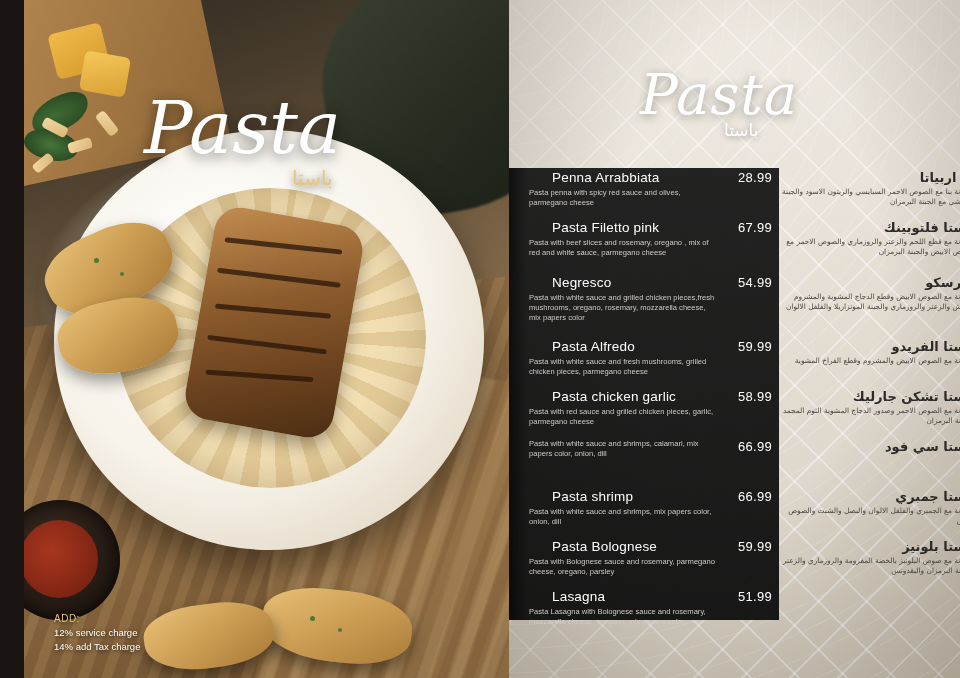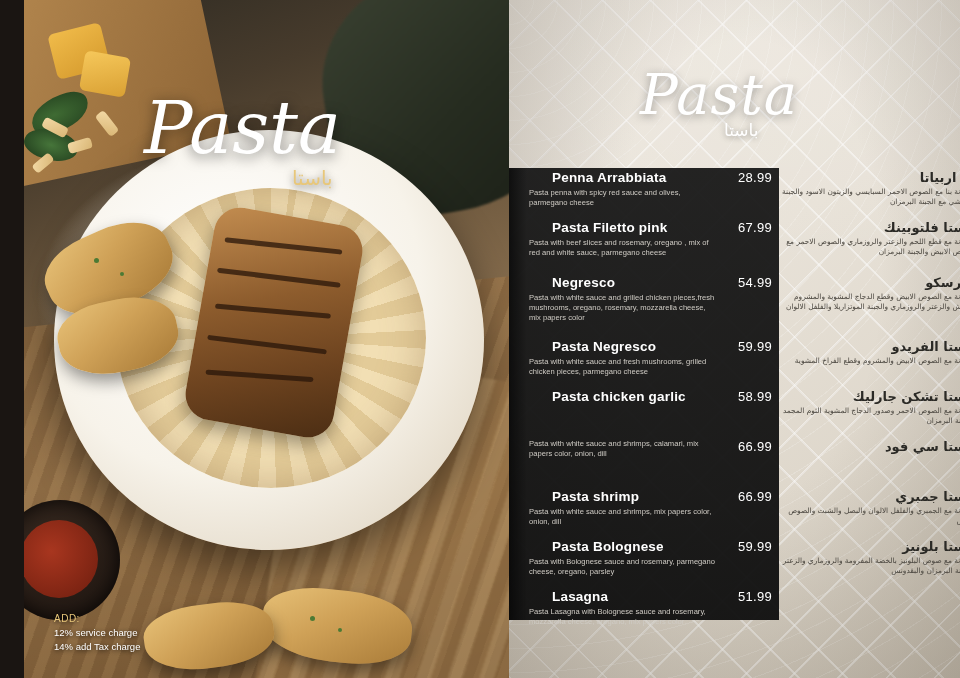--- a/index.html
+++ b/index.html
@@ -201,21 +201,21 @@
     align-items: flex-start;
     margin-bottom: 8px;
   }
   .en-block {
     position: absolute; left: 505px;
     width: 190px;
     color: #ffffff;
   }
   .en-name {
     font-size: 13.5px;
-    font-weight: 700;
+    font-weight: 400;
     letter-spacing: 0.2px;
     line-height: 16px;
     margin-bottom: 2px;
     padding-left: 23px;
   }
   .en-desc {
     font-size: 7.6px;
     line-height: 10px;
     color: #cfcbc4;
     font-weight: 400;
@@ -352,33 +352,34 @@
       </div>
       <div class="price">54.99</div>
       <div class="ar-block">
         <div class="ar-name">نجرسكو</div>
         <div class="ar-desc">مكرونة مع الصوص الابيض وقطع الدجاج المشوية والمشروم الفريش والزعتر والروزماري والجبنة الموتزاريلا والفلفل الالوان</div>
       </div>
     </div>
 
     <div class="row" style="height:42px;">
       <div class="en-block">
-        <div class="en-name">Pasta Negresco</div>
+        <div class="en-name">Pasta Alfredo</div>
         <div class="en-desc">Pasta with white sauce and fresh mushrooms, grilled chicken pieces, parmegano cheese</div>
       </div>
       <div class="price">59.99</div>
       <div class="ar-block">
         <div class="ar-name">باستا الفريدو</div>
         <div class="ar-desc">مكرونة مع الصوص الابيض والمشروم وقطع الفراخ المشوية</div>
       </div>
     </div>
 
     <div class="row" style="height:42px;">
       <div class="en-block">
         <div class="en-name">Pasta chicken garlic</div>
+        <div class="en-desc">Pasta with red sauce and grilled chicken pieces, garlic, parmegano cheese</div>
       </div>
       <div class="price">58.99</div>
       <div class="ar-block">
         <div class="ar-name">باستا تشكن جارليك</div>
         <div class="ar-desc">مكرونة مع الصوص الاحمر وصدور الدجاج المشوية الثوم المجمد والجبنة البرمزان</div>
       </div>
     </div>
 
     <div class="row" style="height:42px;">
       <div class="en-block">

